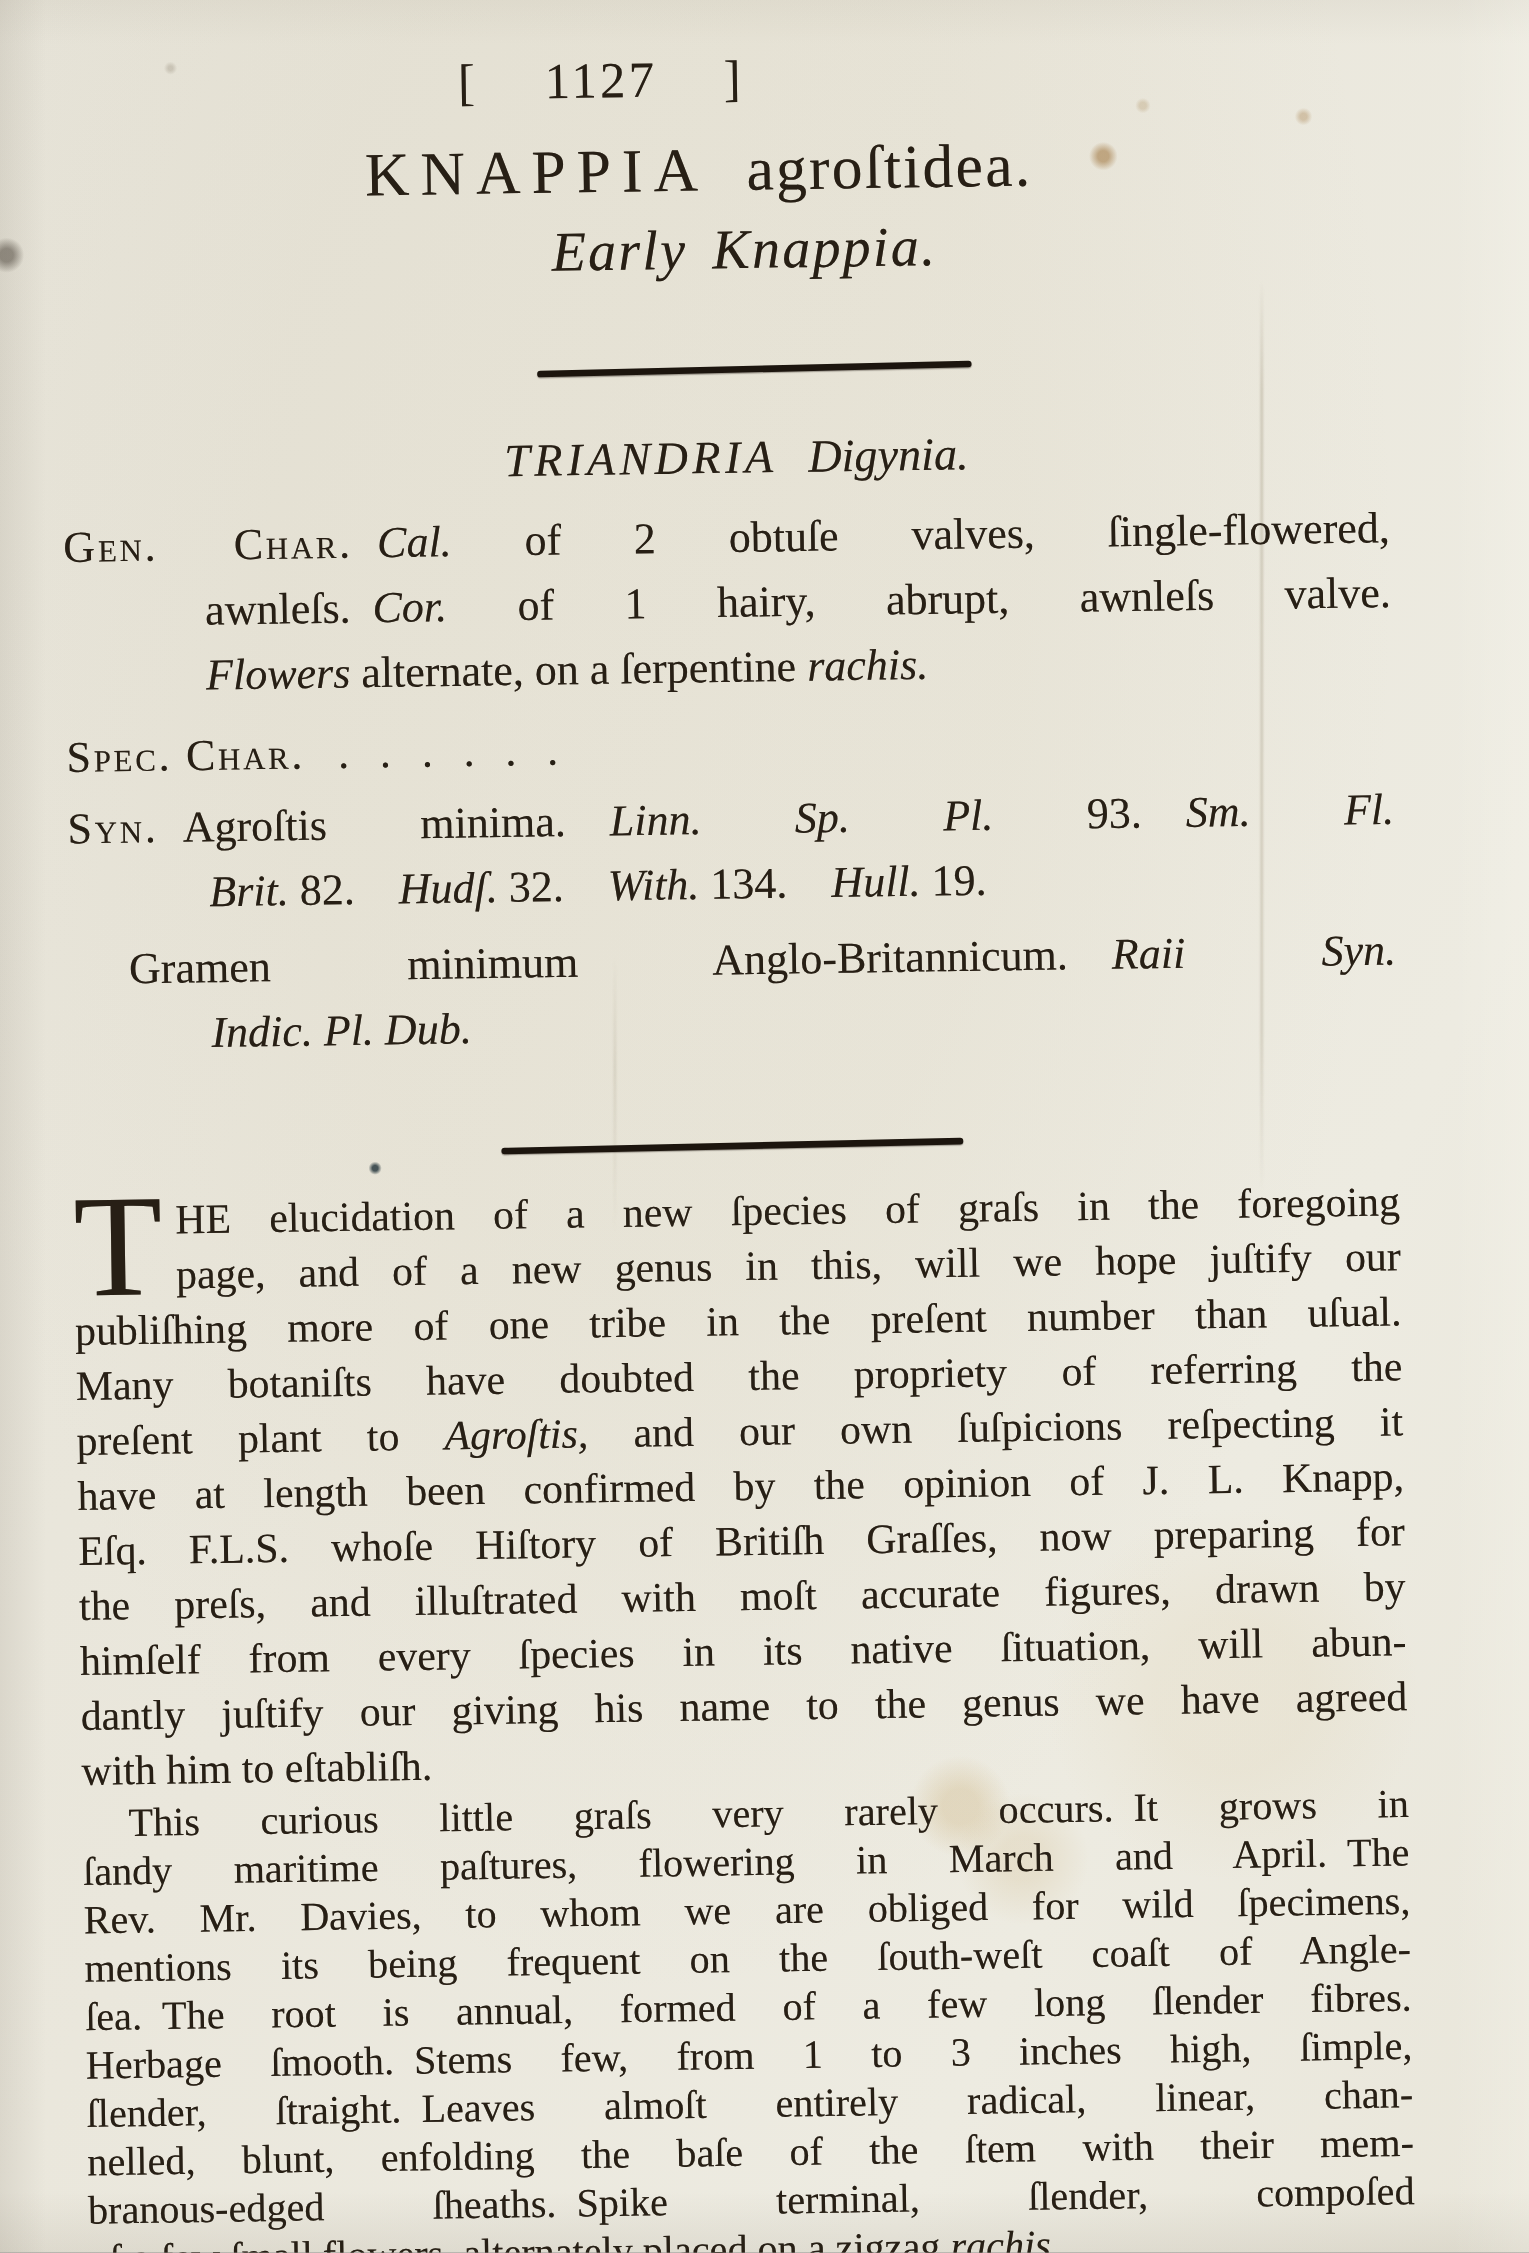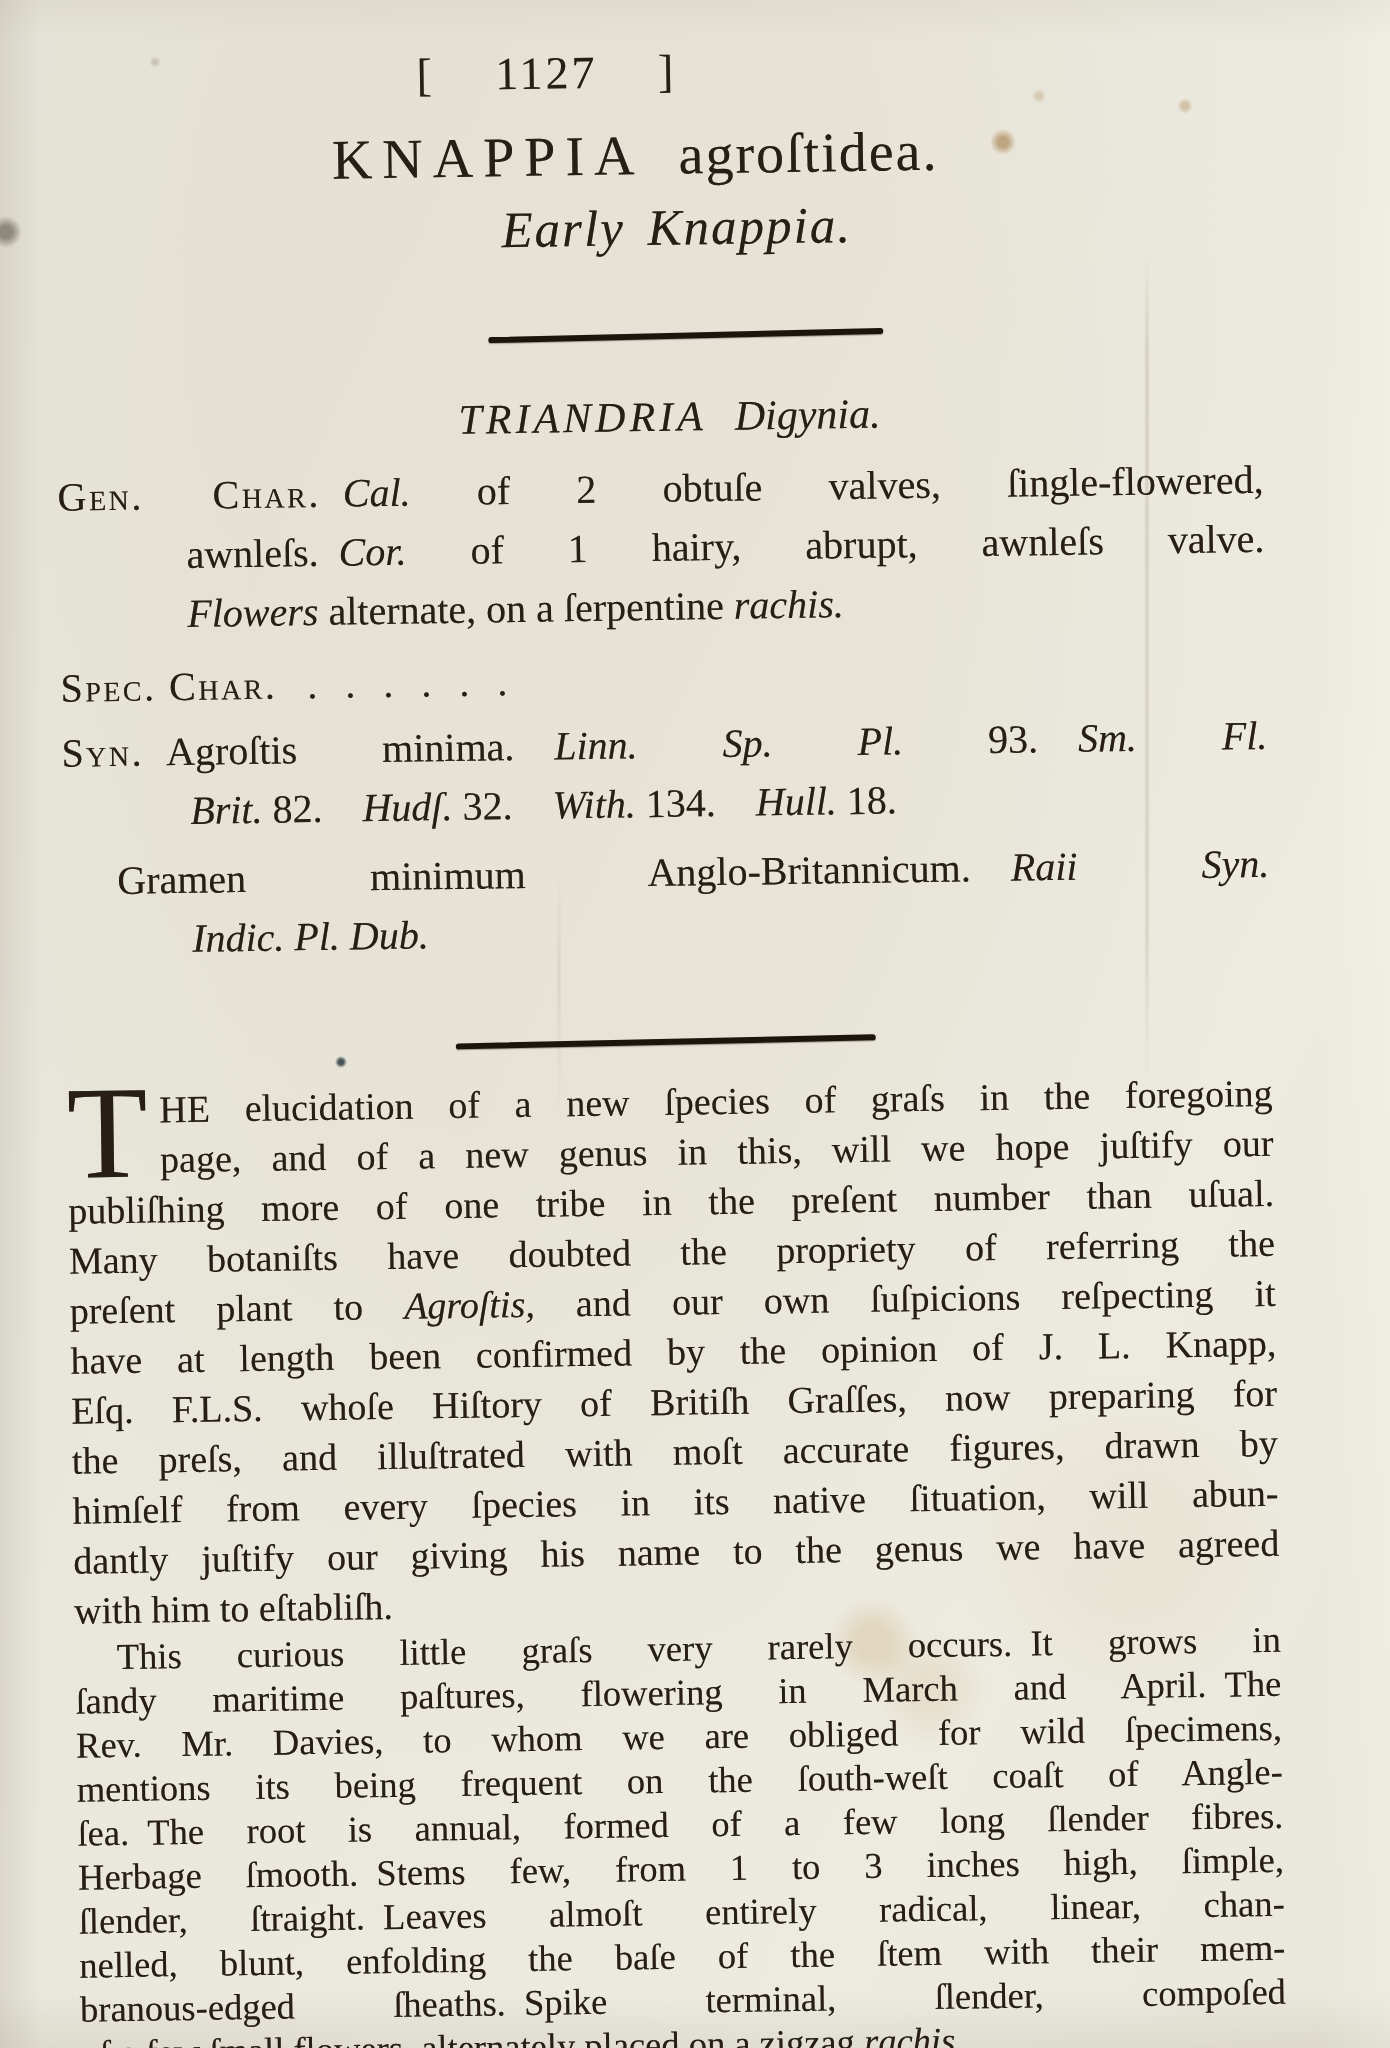--- a/index.html
+++ b/index.html
@@ -109,21 +109,21 @@
       </div>
 
       <div class="sline mt1">
         <span class="sc lbl">Spec. Char.</span><span class="dots">. . . . . .</span>
       </div>
 
       <div class="sline just mt2">
         <span class="sc lbl">Syn.</span><span>Agroſtis minima. </span><span class="it">Linn. Sp. Pl.</span><span> 93. </span><span class="it">Sm. Fl.</span>
       </div>
       <div class="sline ind">
-        <span class="it">Brit.</span><span> 82. </span><span class="it">Hudſ.</span><span> 32. </span><span class="it">With.</span><span> 134. </span><span class="it">Hull.</span><span> 18.</span>
+        <span class="it">Brit.</span><span> 82. </span><span class="it">Hudſ.</span><span> 32. </span><span class="it">With.</span><span> 134. </span><span class="it">Hull.</span><span> 19.</span>
       </div>
       <div class="sline just ind2 mt3">
         <span>Gramen minimum Anglo-Britannicum. </span><span class="it">Raii Syn.</span>
       </div>
       <div class="sline ind">
         <span class="it">Indic. Pl. Dub.</span>
       </div>
     </div>
 
     <div class="rule rule2"></div>

